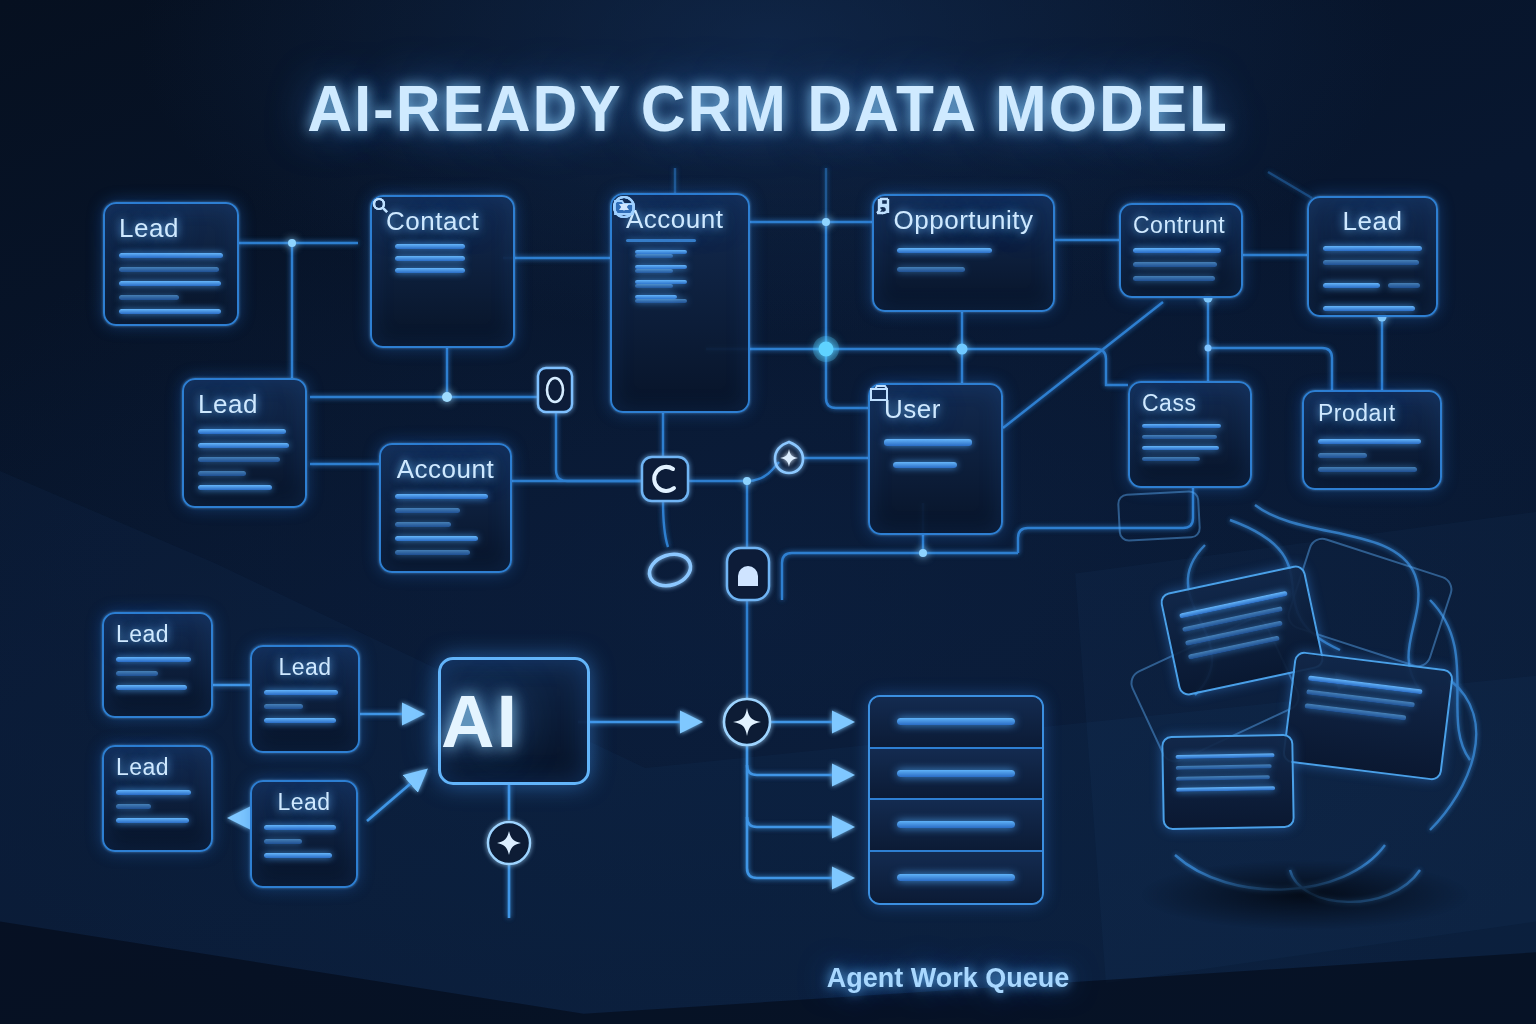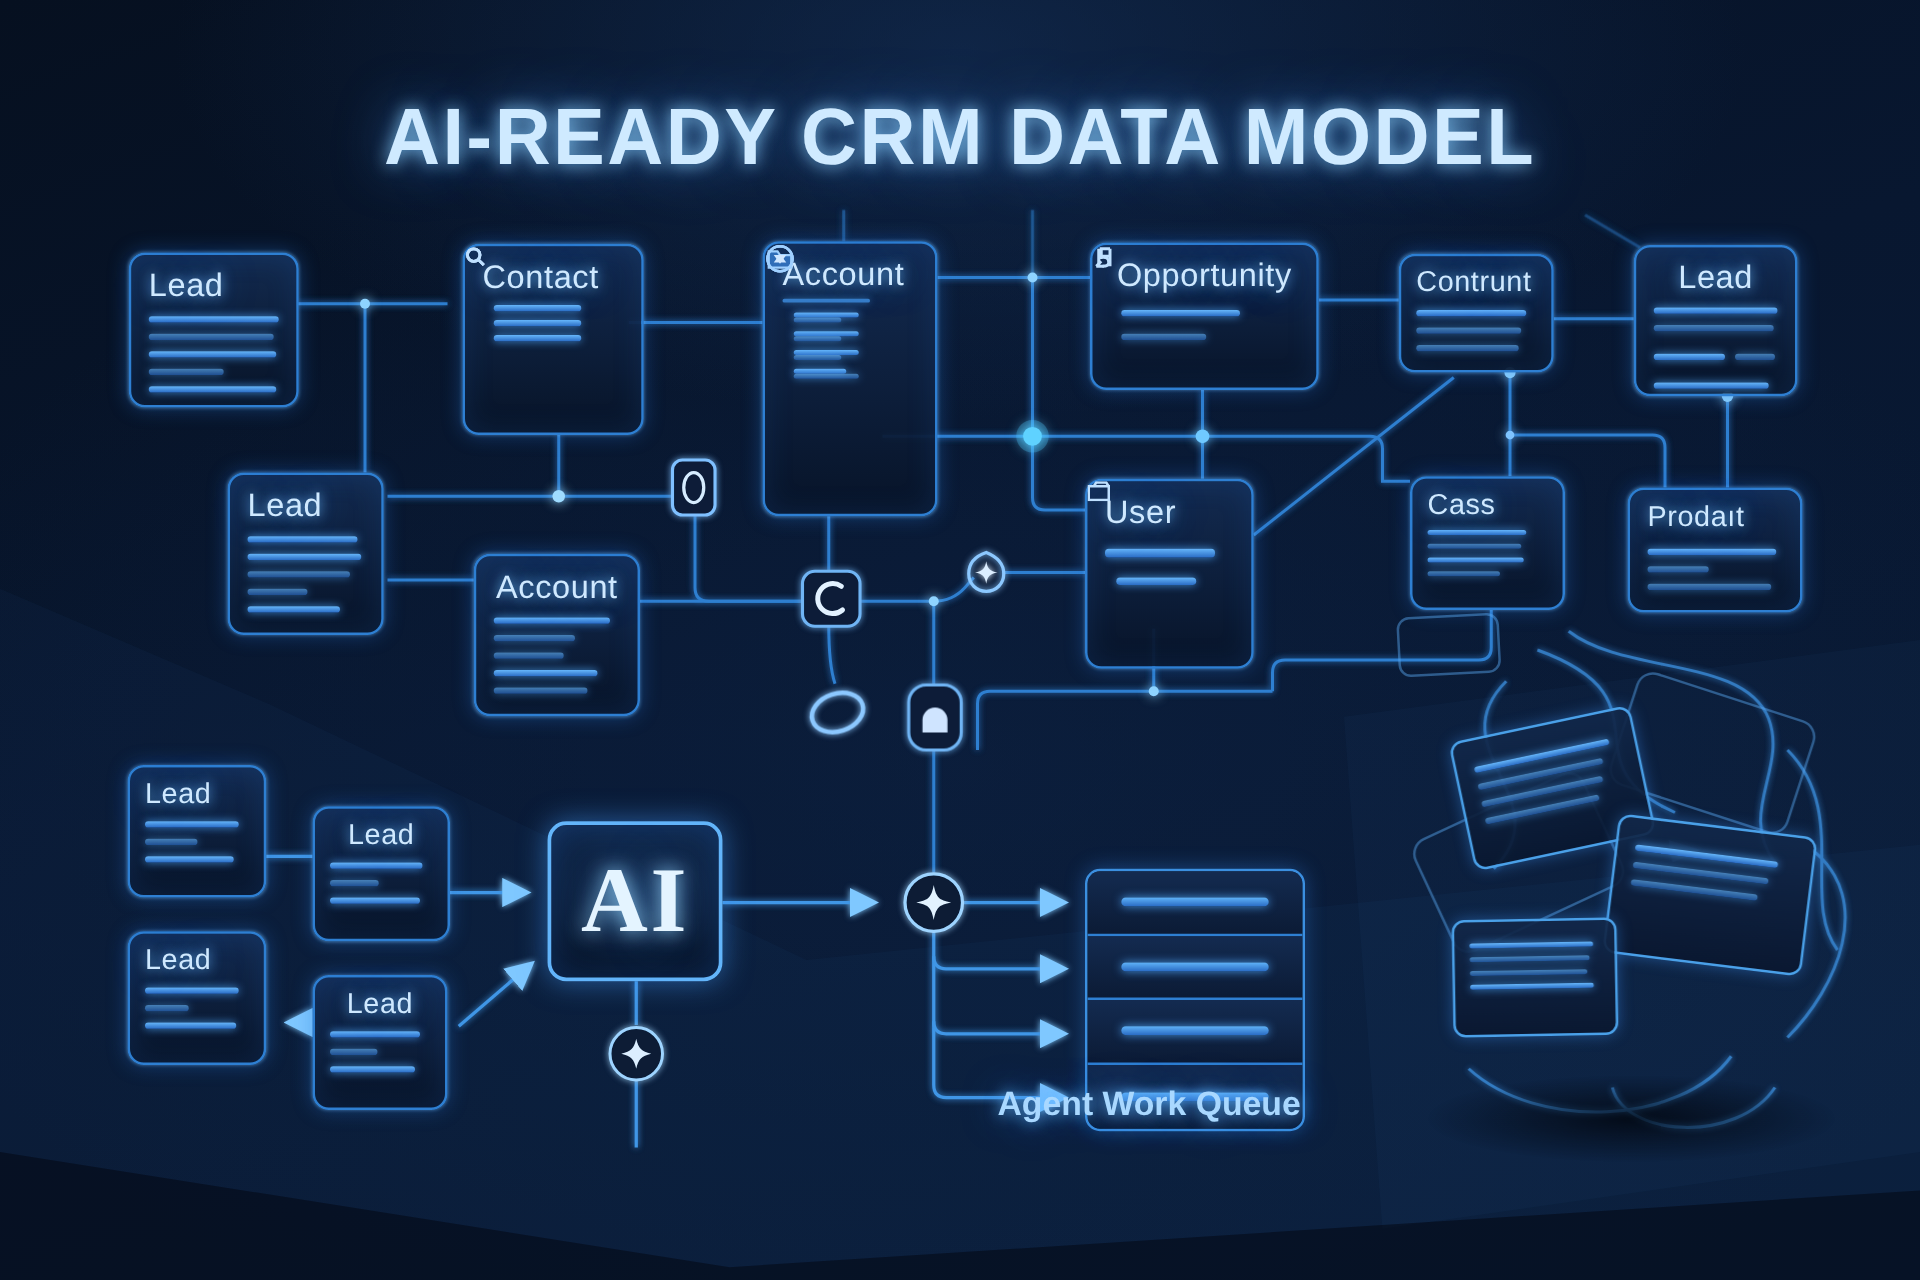--- a/index.html
+++ b/index.html
@@ -31,35 +31,35 @@
   .row{display:flex;align-items:center;gap:9px;margin:7px 0;}
   .row .bar{flex:0 0 auto;margin:0;}
   .split{display:flex;gap:8px;}
   .icn{flex:0 0 auto;display:inline-flex;align-items:center;justify-content:center;color:#bfe0ff;}
   .underline{height:3px;width:70px;border-radius:2px;background:#3f92e8;opacity:.8;margin:4px 0 8px 0;box-shadow:0 0 6px rgba(80,170,255,.7);}
 
   #main-title{position:absolute;left:0;top:72px;width:100%;text-align:center;
     font-size:64px;font-weight:bold;letter-spacing:2px;color:#cfeaff;transform:scaleX(.97);
     text-shadow:0 0 14px rgba(140,210,255,.9),0 0 44px rgba(70,150,255,.65),0 2px 2px rgba(0,20,50,.8);}
 
-  #ai-node{position:absolute;left:438px;top:657px;width:140px;height:128px;box-sizing:border-box;
-    border:3px solid #63b5fa;border-radius:15px;display:flex;align-items:center;justify-content:center;
+  #ai-node{position:absolute;left:438px;top:657px;width:152px;height:128px;box-sizing:border-box;
+    border:3px solid #63b5fa;border-radius:15px;display:flex;align-items:center;justify-content:flex-start;
     background:linear-gradient(180deg,rgba(16,38,72,.96),rgba(7,18,38,.96));
-    box-shadow:0 0 22px rgba(70,160,255,.5),inset 0 0 26px rgba(40,110,200,.3);font-family:Liberation Serif, serif;}
+    box-shadow:0 0 22px rgba(70,160,255,.5),inset 0 0 26px rgba(40,110,200,.3);}
   #ai-node .ai-text{font-size:74px;font-weight:bold;color:#e4f4ff;letter-spacing:2px;
     text-shadow:0 0 16px rgba(150,215,255,.95),0 0 40px rgba(80,160,255,.7);}
 
   #queue{position:absolute;left:868px;top:695px;width:176px;height:210px;box-sizing:border-box;
     border:2px solid #3b8fe0;border-radius:12px;overflow:hidden;
     background:rgba(10,24,48,.92);box-shadow:0 0 16px rgba(50,130,230,.4);}
   .q-row{height:25%;box-sizing:border-box;border-bottom:2px solid #2e7fd2;display:flex;align-items:center;justify-content:center;
     background:linear-gradient(180deg,rgba(22,48,88,.8),rgba(12,28,54,.8));}
   .q-row:last-child{border-bottom:none;}
   .q-bar{width:118px;height:7px;border-radius:4px;background:linear-gradient(180deg,#5fb2f8,#2a6cc4);box-shadow:0 0 8px rgba(80,170,255,.85);}
-  #queue-label{position:absolute;left:798px;top:868px;width:300px;text-align:left;
+  #queue-label{position:absolute;left:798px;top:963px;width:300px;text-align:center;
     font-size:27px;font-weight:bold;color:#a9d8ff;
     text-shadow:0 0 12px rgba(100,185,255,.95),0 0 30px rgba(60,140,255,.6);}
 
   .tcard{position:absolute;box-sizing:border-box;border:2px solid #4aa0e8;border-radius:10px;
     background:linear-gradient(180deg,rgba(18,40,74,.92),rgba(10,24,48,.92));
     box-shadow:0 0 12px rgba(60,140,235,.45);padding:12px 14px;}
   .toutline{position:absolute;box-sizing:border-box;border:2px solid rgba(90,170,245,.45);border-radius:14px;background:none;}
   .tshadow{position:absolute;background:radial-gradient(ellipse,rgba(2,6,14,.8),rgba(0,0,0,0) 70%);border-radius:50%;}
 
   svg{position:absolute;left:0;top:0;}

